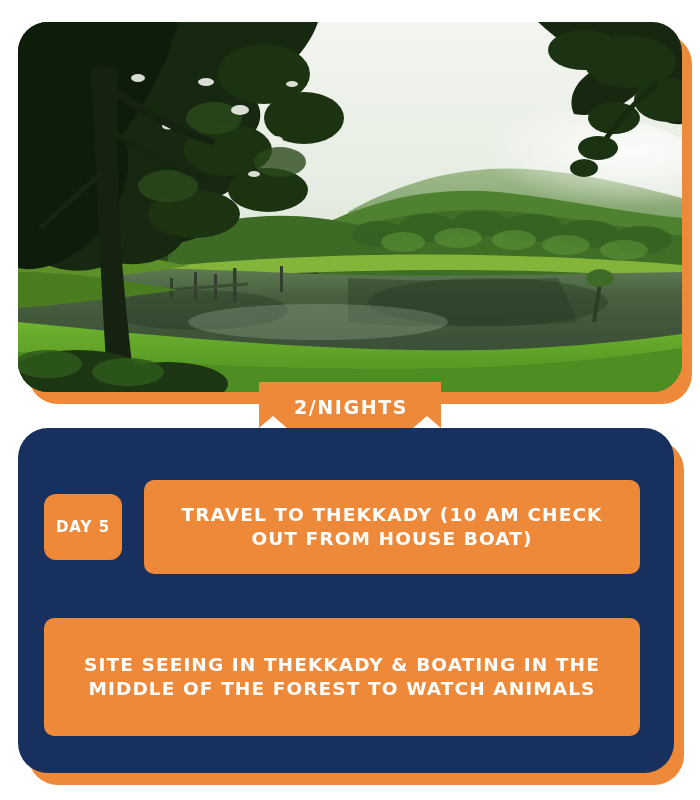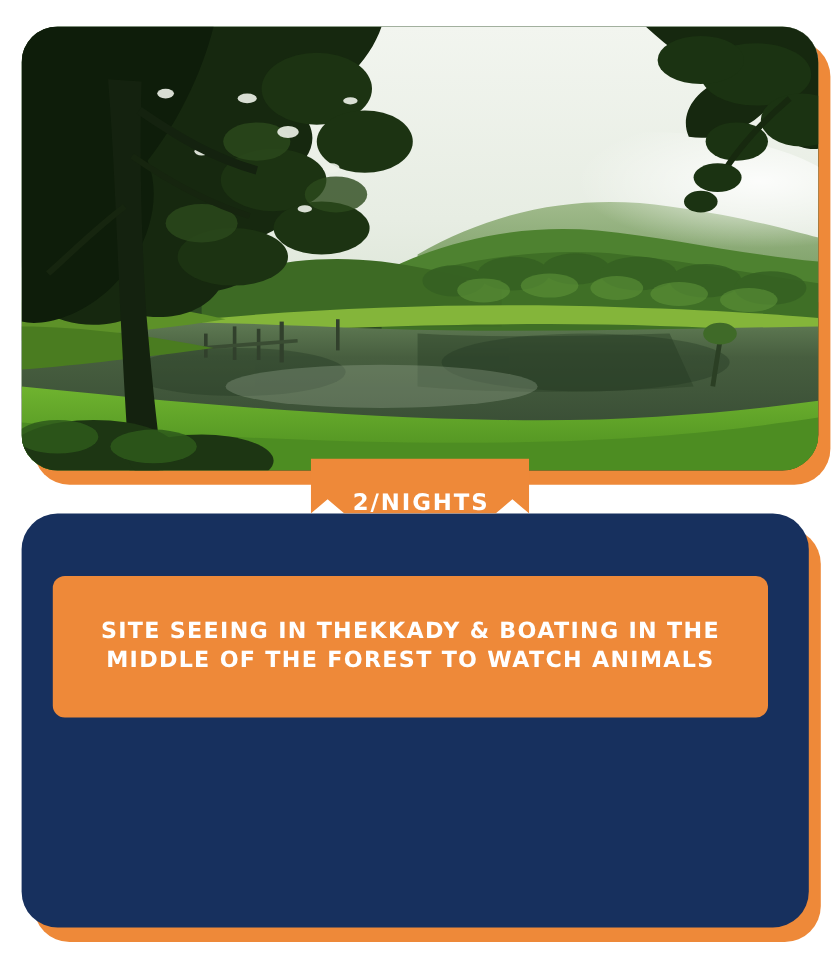--- a/index.html
+++ b/index.html
@@ -49,21 +49,21 @@
     position: absolute;
     left: 259px;
     top: 382px;
     width: 182px;
     height: 46px;
     z-index: 6;
   }
   .ribbon svg { display:block; width:100%; height:100%; }
   .ribbon-label {
     position: absolute;
-    left: 0; top: 12px;
+    left: 0; top: 0;
     width: 182px; height: 50px;
     display: flex;
     align-items: center;
     justify-content: center;
     color: #ffffff;
     font-family: "DejaVu Sans", sans-serif;
     font-size: 19px;
     font-weight: bold;
     letter-spacing: 1.6px;
     text-transform: uppercase;
@@ -298,19 +298,23 @@
   <svg viewBox="0 0 182 46" preserveAspectRatio="none">
     <path d="M0,0 L182,0 L182,46 L168,34 L154,46 L28,46 L14,34 L0,46 Z" fill="#ee8939"></path>
   </svg>
   <div class="ribbon-label">2/Nights</div>
 </div>
 
 <div class="panel-wrap">
   <div class="panel-shadow"></div>
   <div class="panel">
 
+    <div class="day-row">
+      <div class="day-badge">Day 5</div>
+      <div class="activity two-line">Travel to Thekkady (10 am check out from house boat)</div>
+    </div>
 
     <div class="day-row">
       <div class="activity three-line">Site seeing in Thekkady &amp; Boating in the middle of the forest to watch animals</div>
     </div>
 
   </div>
 </div>
 
 </body></html>

